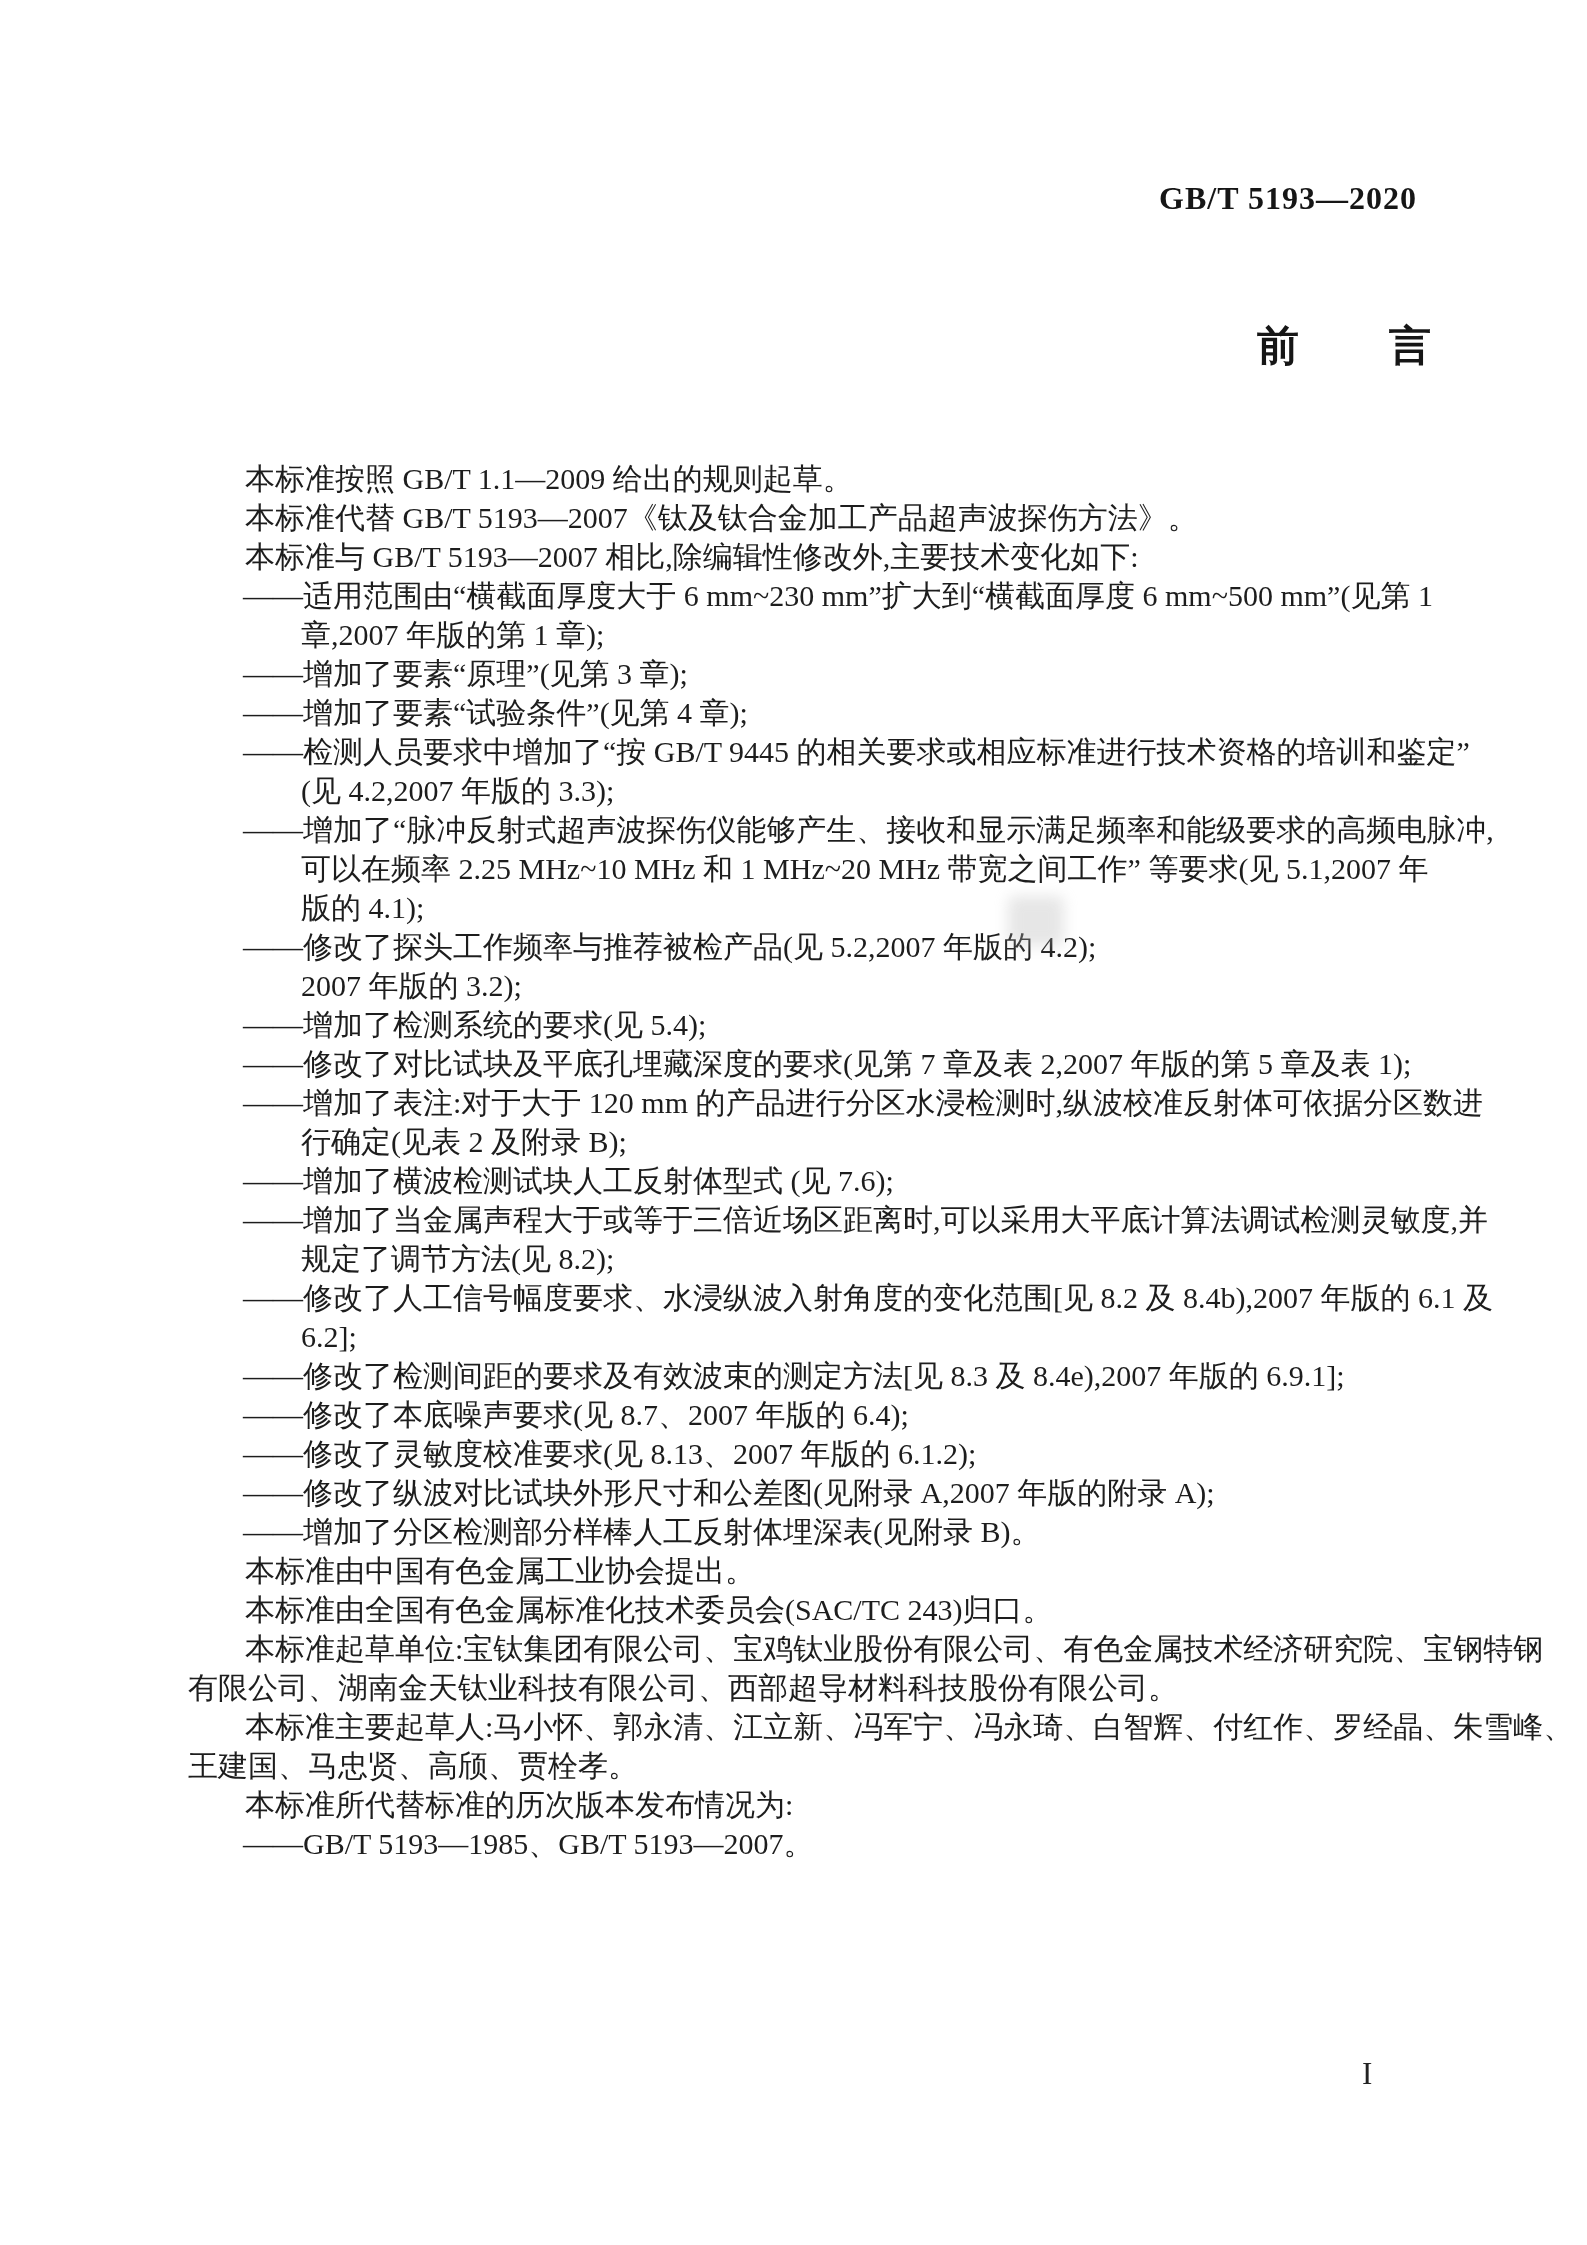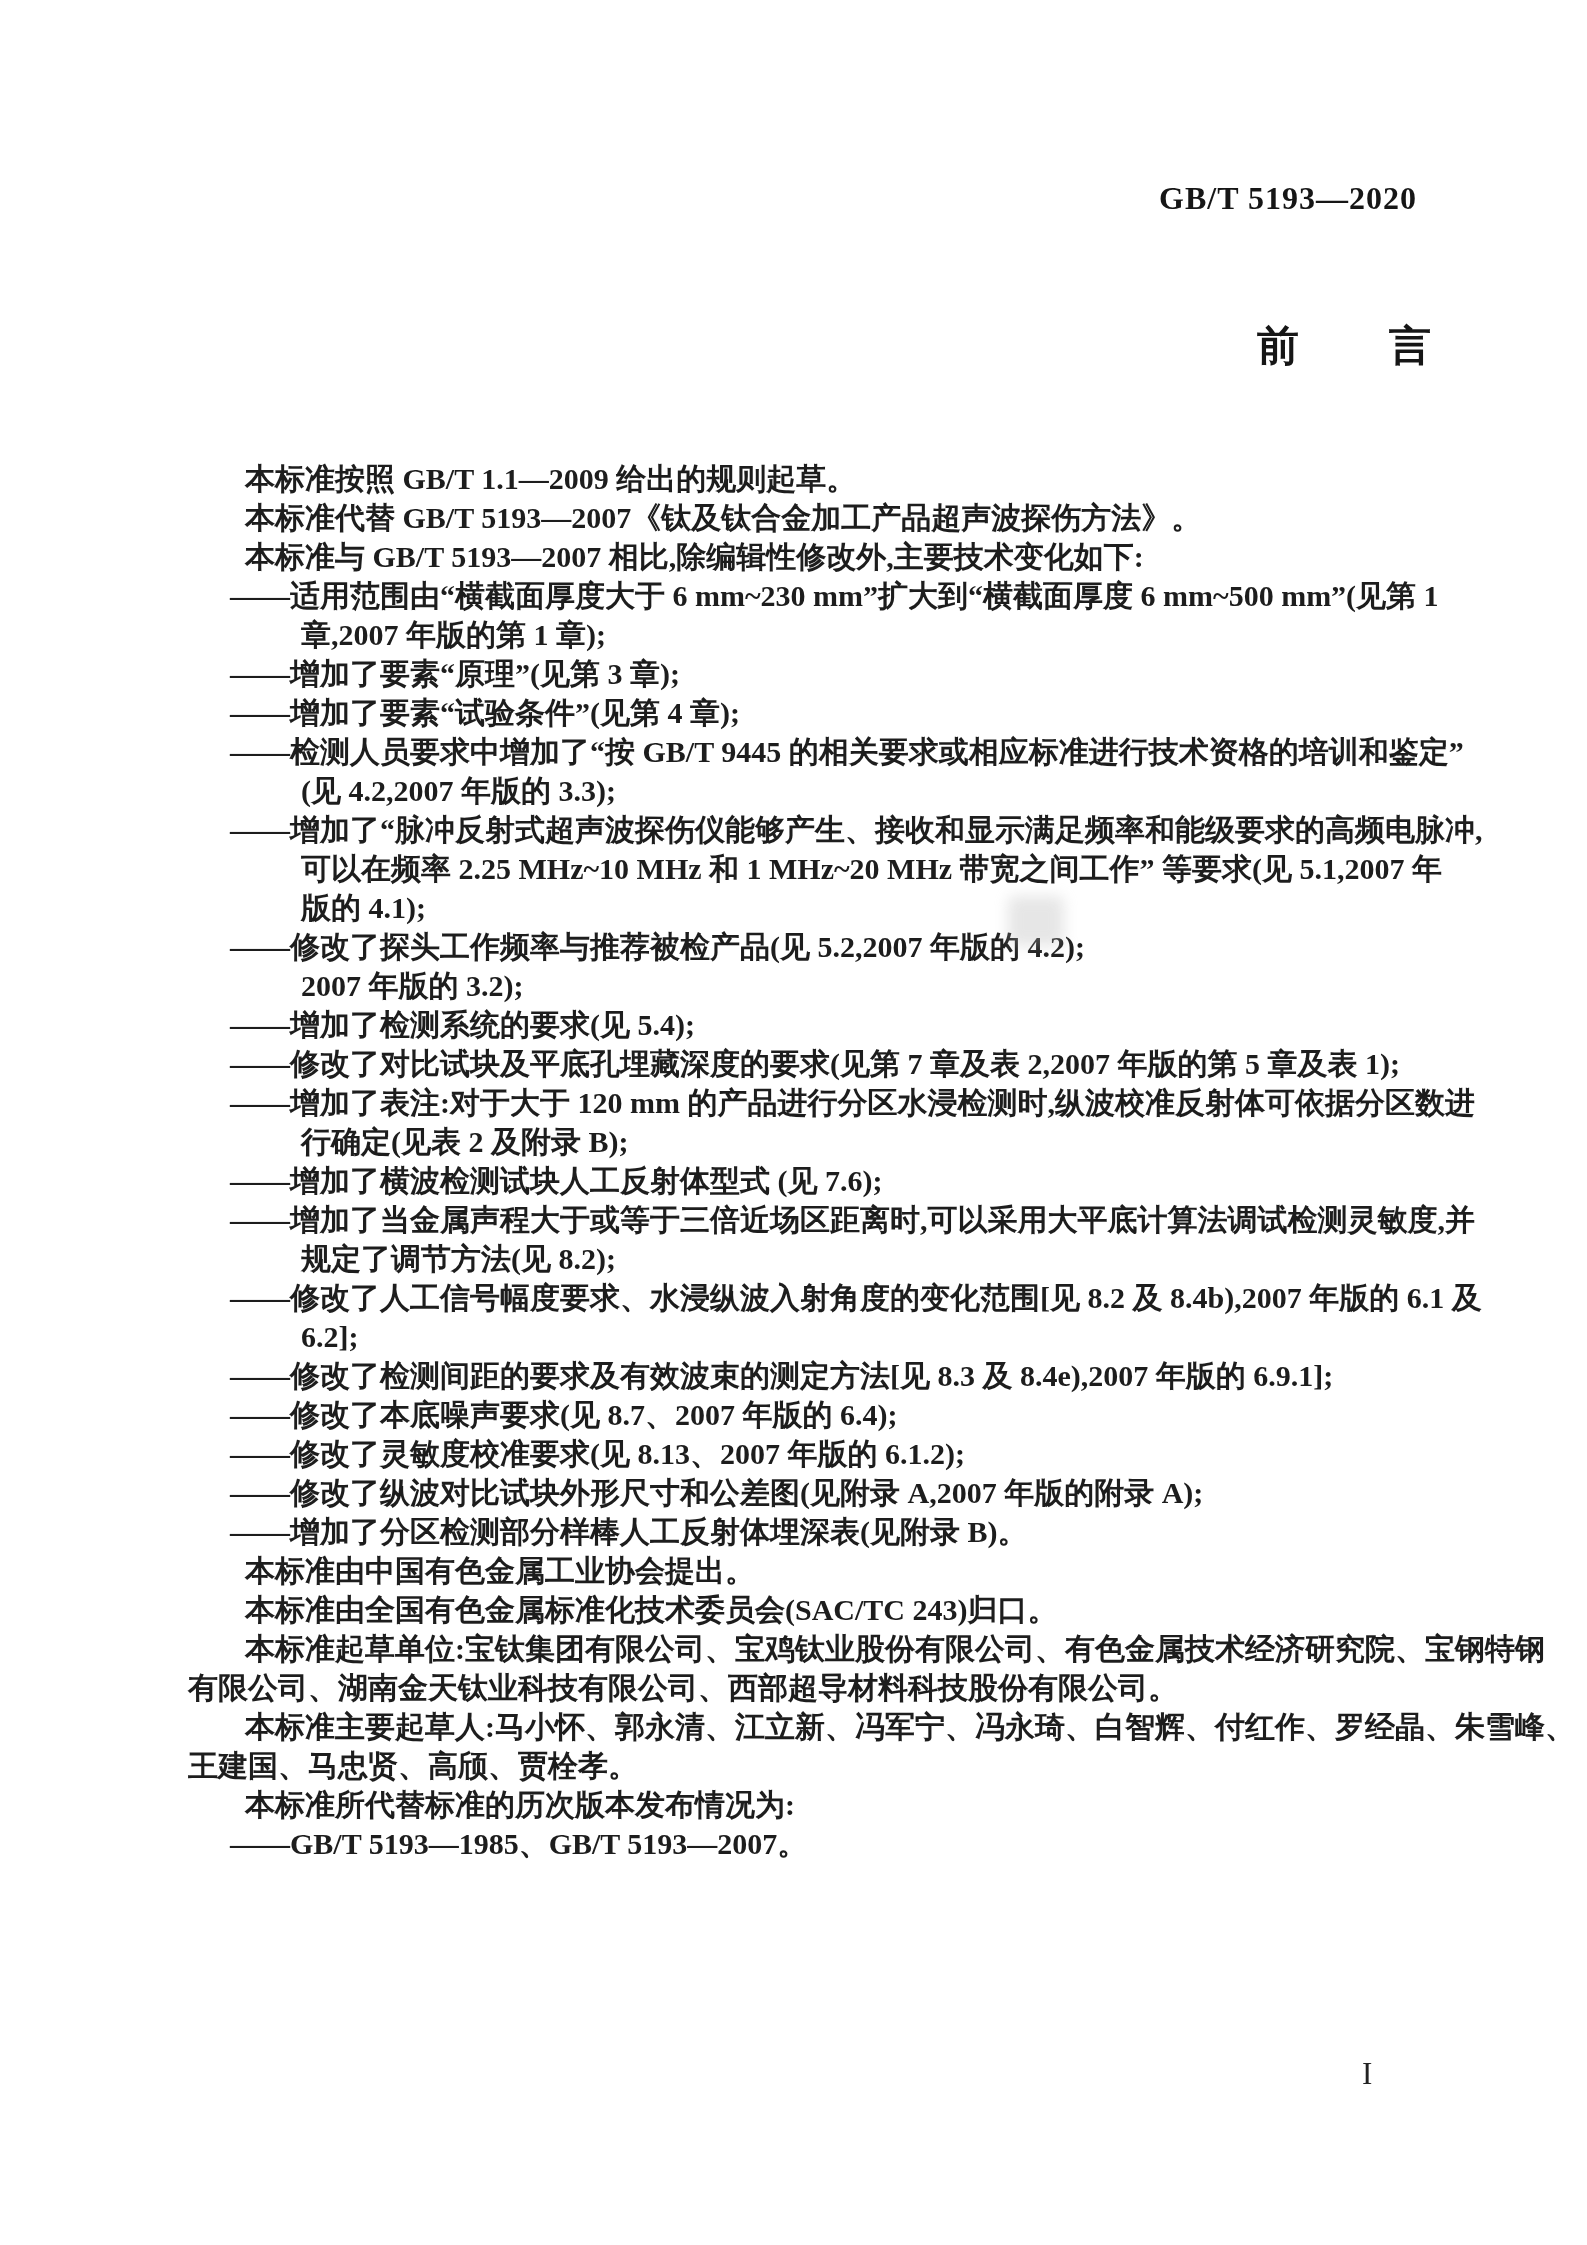--- a/index.html
+++ b/index.html
@@ -34,32 +34,31 @@
     font-weight: bold;
     letter-spacing: 2px;
     font-family: "Liberation Sans", sans-serif;
     color: #161616;
   }
   .content {
     position: absolute;
     top: 459px;
     left: 188px;
     width: 1245px;
-    font-weight: bold;
   }
   .line {
     height: 39px;
     line-height: 39px;
     font-size: 30px;
     white-space: nowrap;
     color: #1d1d1d;
   }
   .para-first { margin-left: 57px; }
   .para-cont  { margin-left: 0; }
-  .item-first { margin-left: 42px; }
+  .item-first { margin-left: 55px; }
   .item-cont  { margin-left: 113px; }
   .smudge {
     position: absolute;
     left: 1008px;
     top: 896px;
     width: 56px;
     height: 50px;
     background: #b9b9b9;
     opacity: 0.35;
     filter: blur(7px);

